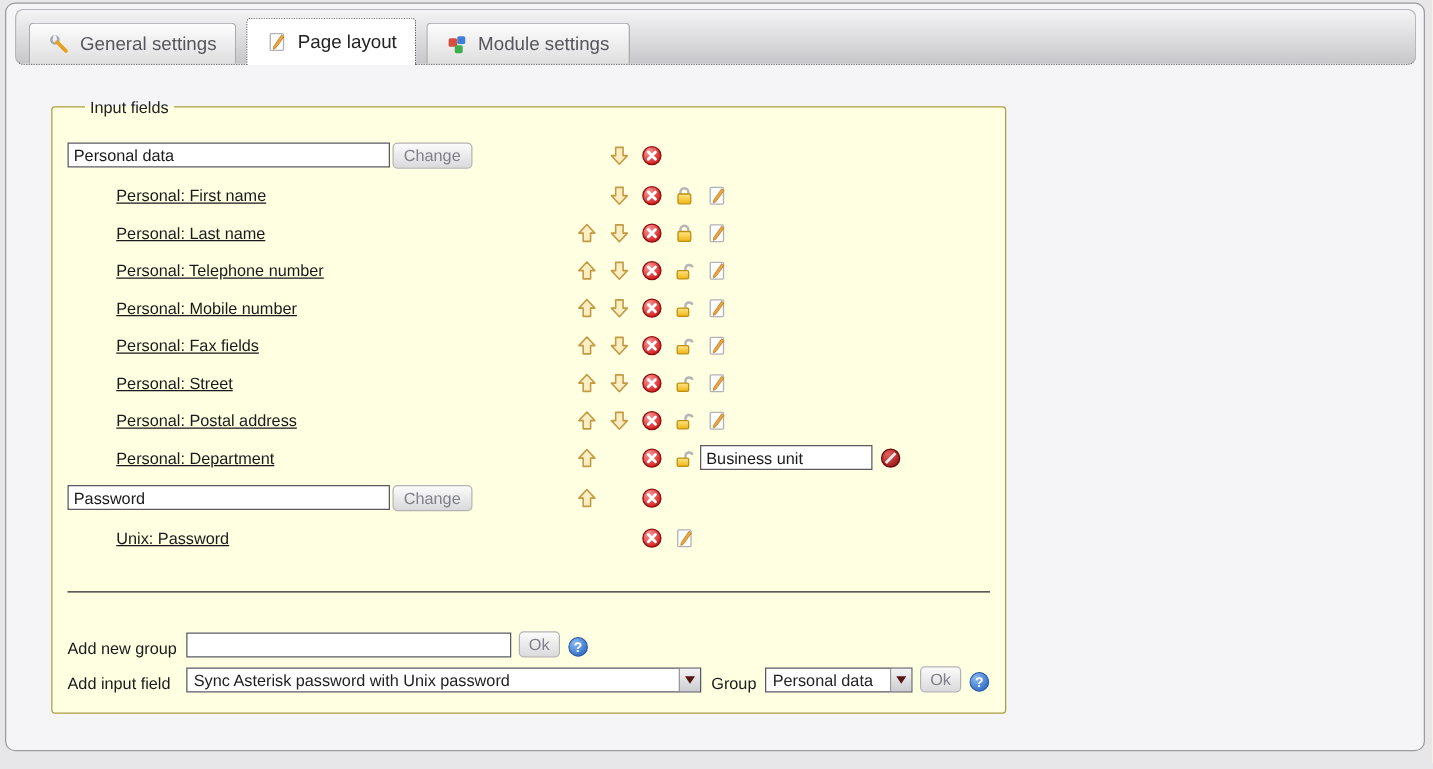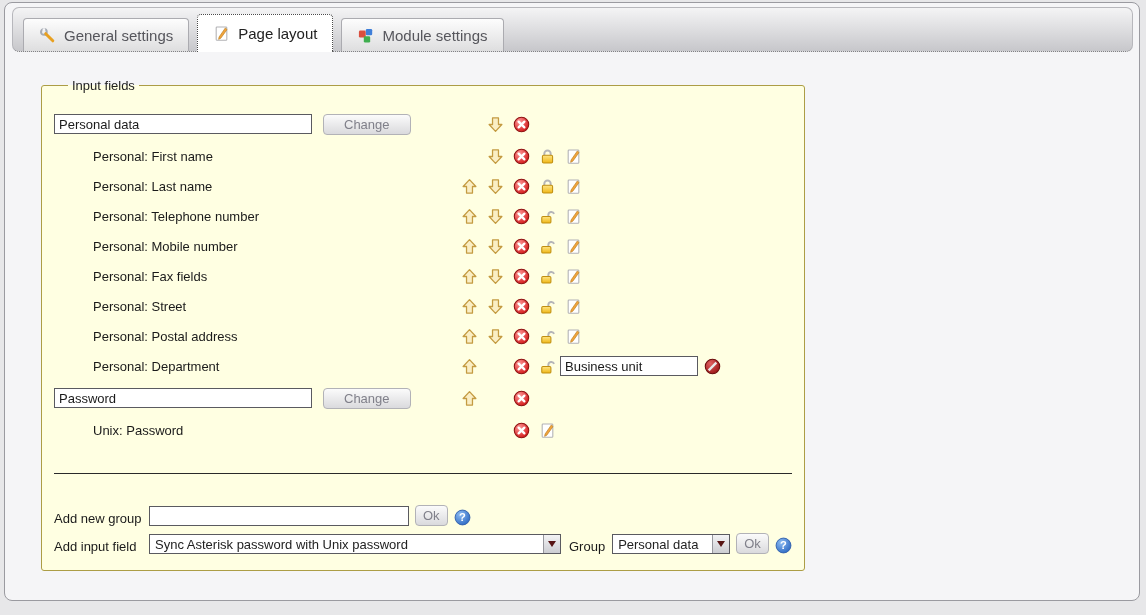--- a/index.html
+++ b/index.html
@@ -40,34 +40,34 @@
     margin:26px 0 0 36px;width:760px;box-sizing:border-box;
     background:var(--fieldset-bg,#FFFFE2);
     border:1px solid var(--fieldset-border,#AC9D46);
     border-radius:3px;padding:14px 12px 16px 12px;
   }
   legend{padding:0 4px;margin-left:14px;color:#222;font-size:13px;}
   
   .row{display:flex;align-items:center;height:30px;}
   .row.group{height:34px;}
   .cl{width:402px;display:flex;align-items:center;flex:none;}
-  .flabel{padding-left:39px;color:#1a1a1a;}
+  .flabel{padding-left:39px;color:#1a1a1a;text-decoration:underline;}
   .ci{width:26px;flex:none;display:flex;justify-content:center;align-items:center;}
   .icon{width:17px;height:17px;display:block;cursor:pointer;}
   .txt{
     border:1px solid #5a5a60;background:#fff;color:#1a1a1a;
     padding:2px 4px;font-size:13px;height:14px;
     font-family:"Liberation Sans","DejaVu Sans",sans-serif;
   }
   .group-input{width:248px;}
   .inline-input{width:128px;flex:none;}
   .btn{
-    margin-left:11px;background:linear-gradient(#fbfbfb,#dadadd);
+    margin-left:2px;background:linear-gradient(#fbfbfb,#dadadd);
     border:1px solid #b2b2b7;border-radius:4px;
-    color:#80808a;font-size:13px;padding:2px 20px;cursor:pointer;
+    color:#80808a;font-size:13px;padding:2px 8px;cursor:pointer;
     font-family:"Liberation Sans","DejaVu Sans",sans-serif;
   }
   .trailing{margin-left:6px;display:flex;align-items:center;}
   
   hr.sep{border:none;border-top:1px solid #2a2a2a;margin:28px 0 0 0;}
   .frow{display:flex;align-items:flex-end;}
   .frow1{margin-top:31px;}
   .frow2{margin-top:7px;}
   .flab{width:95px;flex:none;color:#1a1a1a;}
   .aginput{width:250px;}

